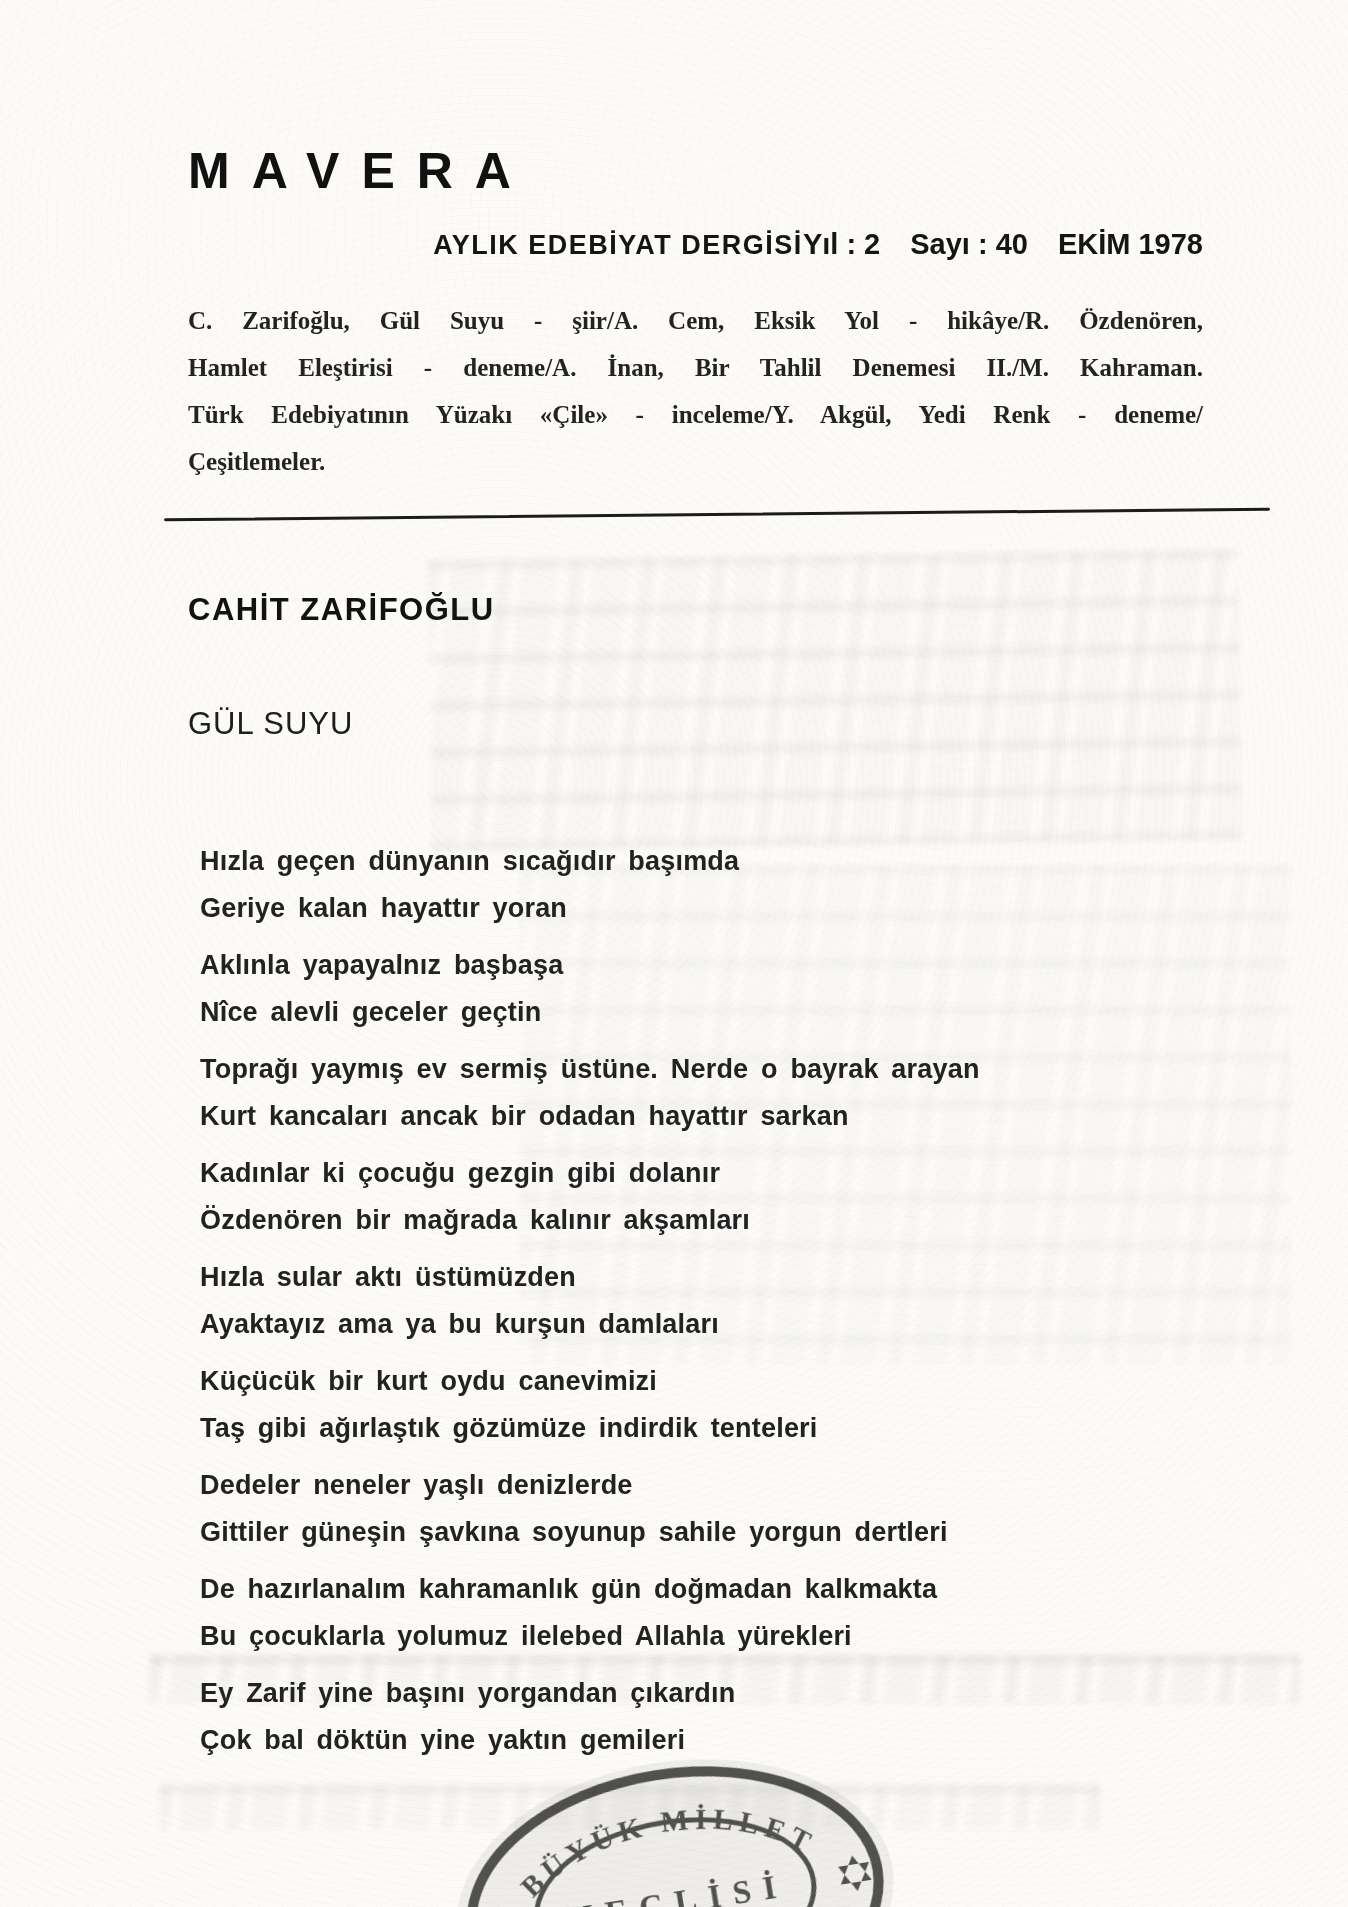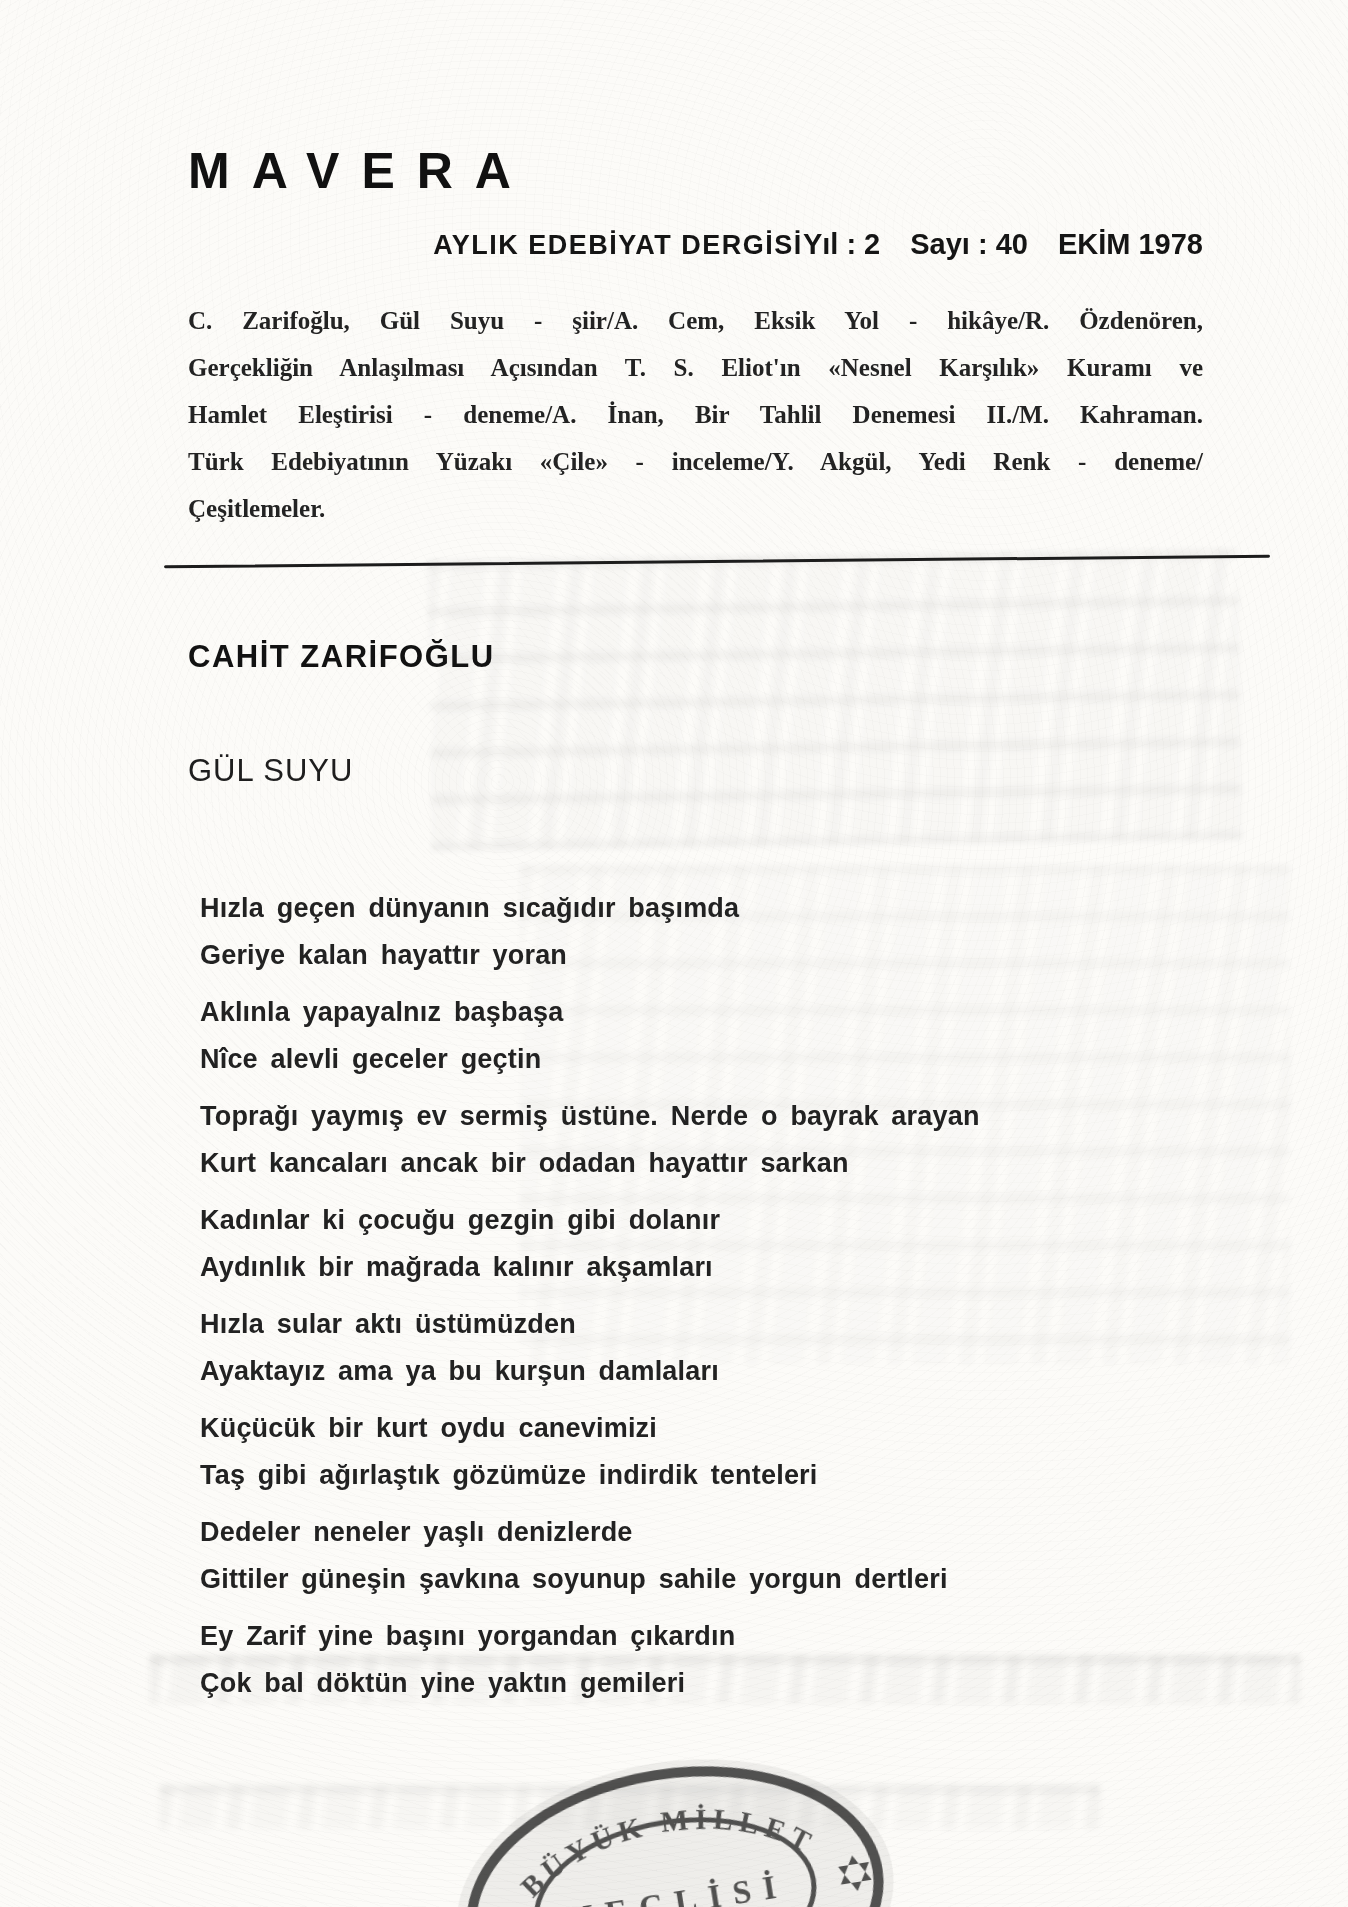--- a/index.html
+++ b/index.html
@@ -91,21 +91,20 @@
       <div class="subtitle">AYLIK EDEBİYAT DERGİSİ</div>
       <div class="issueinfo">
         <span>Yıl : 2</span>
         <span>Sayı : 40</span>
         <span>EKİM 1978</span>
       </div>
     </div>
 
     <div class="toc">
       <div class="jline">C. Zarifoğlu, Gül Suyu - şiir/A. Cem, Eksik Yol - hikâye/R. Özdenören,</div>
-      <div class="jline">Gerçekliğin Anlaşılması Açısından T. S. Eliot'ın «Nesnel Karşılık» Kuramı ve</div>
       <div class="jline">Hamlet Eleştirisi - deneme/A. İnan, Bir Tahlil Denemesi II./M. Kahraman.</div>
       <div class="jline">Türk Edebiyatının Yüzakı «Çile» - inceleme/Y. Akgül, Yedi Renk - deneme/</div>
       <div class="lline">Çeşitlemeler.</div>
     </div>
 
     <div class="rule"></div>
 
     <div class="author">CAHİT ZARİFOĞLU</div>
 
     <div class="poemtitle">GÜL SUYU</div>
@@ -118,33 +117,37 @@
       <div class="stanza">
         <div class="pline">Aklınla yapayalnız başbaşa</div>
         <div class="pline">Nîce alevli geceler geçtin</div>
       </div>
       <div class="stanza">
         <div class="pline">Toprağı yaymış ev sermiş üstüne. Nerde o bayrak arayan</div>
         <div class="pline">Kurt kancaları ancak bir odadan hayattır sarkan</div>
       </div>
       <div class="stanza">
         <div class="pline">Kadınlar ki çocuğu gezgin gibi dolanır</div>
-        <div class="pline">Aydınlık bir mağrada kalınır akşamları</div>
+        <div class="pline">Özdenören bir mağrada kalınır akşamları</div>
       </div>
       <div class="stanza">
         <div class="pline">Hızla sular aktı üstümüzden</div>
         <div class="pline">Ayaktayız ama ya bu kurşun damlaları</div>
       </div>
       <div class="stanza">
         <div class="pline">Küçücük bir kurt oydu canevimizi</div>
         <div class="pline">Taş gibi ağırlaştık gözümüze indirdik tenteleri</div>
       </div>
       <div class="stanza">
         <div class="pline">Dedeler neneler yaşlı denizlerde</div>
         <div class="pline">Gittiler güneşin şavkına soyunup sahile yorgun dertleri</div>
+      </div>
+      <div class="stanza">
+        <div class="pline">De hazırlanalım kahramanlık gün doğmadan kalkmakta</div>
+        <div class="pline">Bu çocuklarla yolumuz ilelebed Allahla yürekleri</div>
       </div>
       <div class="stanza">
         <div class="pline">Ey Zarif yine başını yorgandan çıkardın</div>
         <div class="pline">Çok bal döktün yine yaktın gemileri</div>
       </div>
     </div>
 
   </div>
 
   <div class="ghost g1"></div>

